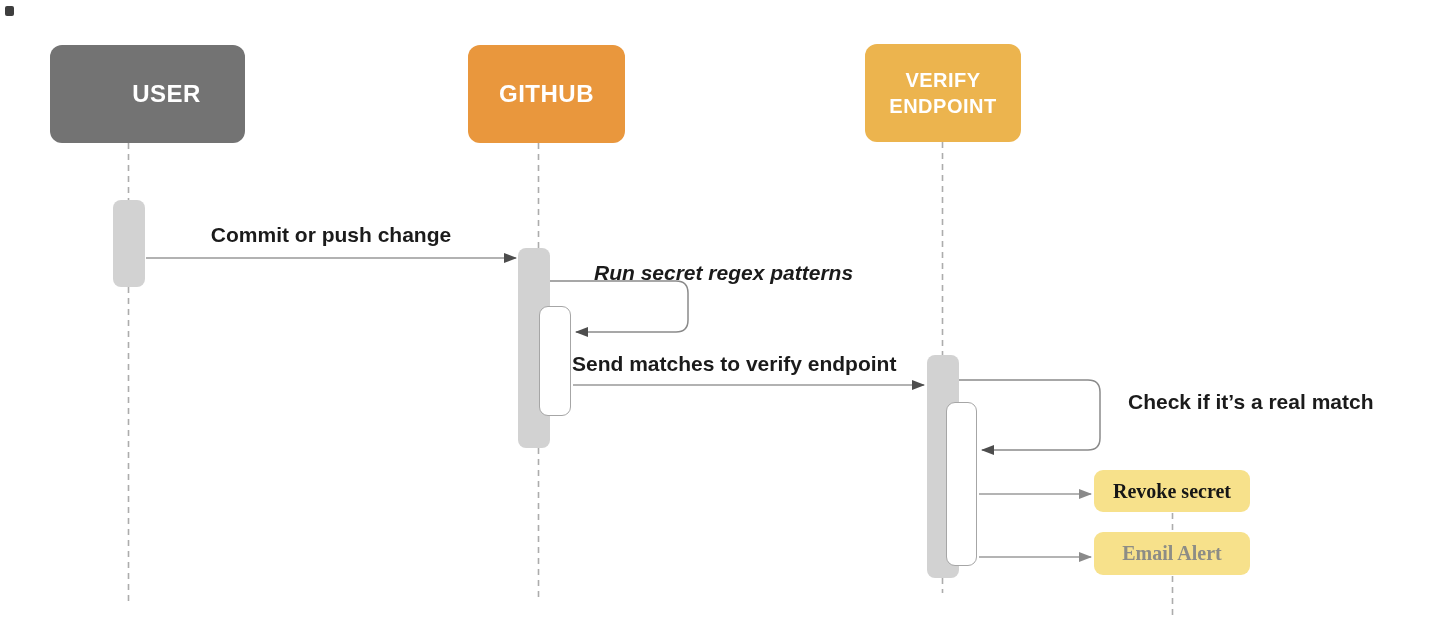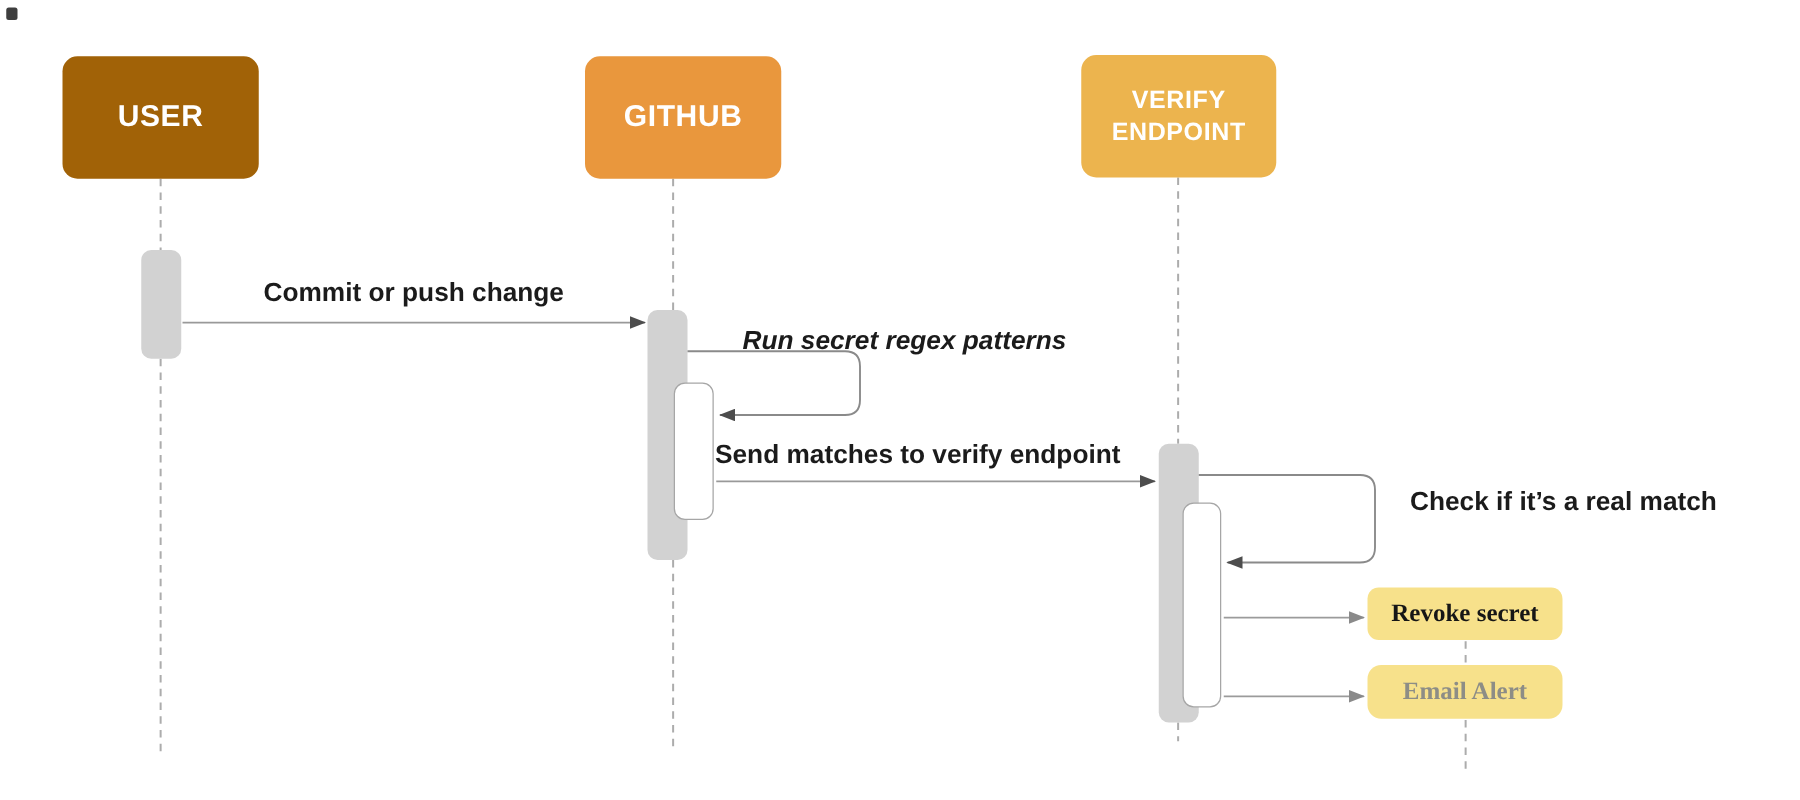--- a/index.html
+++ b/index.html
@@ -26,42 +26,42 @@
 
   .msg{position:absolute;font-weight:700;font-size:21px;color:#1B1B1B;white-space:nowrap;z-index:6;}
   #msg-commit{left:145px;top:223px;width:372px;text-align:center;}
   #msg-run{left:594px;top:261px;font-style:italic;}
   #msg-send{left:572px;top:352px;width:354px;text-align:left;}
   #msg-check{left:1128px;top:390px;}
 
   .note{position:absolute;width:156px;border-radius:9px;display:flex;align-items:center;
         justify-content:center;font-weight:700;font-size:20px;z-index:6;font-family:Liberation Serif, serif;}
   #note-revoke{left:1094px;top:470px;height:42px;}
-  #note-email{left:1094px;top:532px;height:43px;border-radius:11px;}
+  #note-email{left:1094px;top:532px;height:43px;}
 
   .arrows{z-index:5;}
   .under{z-index:1;}
 </style>
 </head>
 <body>
 
 <div id="stage">
 
   <div class="corner-mark"></div>
 
   <svg class="layer under">
     <g stroke="#ACACAC" stroke-width="1.6" stroke-dasharray="6 5" fill="none">
       <path d="M128.5 143 V200 M128.5 287 V601"></path>
       <path d="M538.5 143 V248 M538.5 448 V601"></path>
       <path d="M942.5 142 V355 M942.5 578 V593"></path>
       <path d="M1172.5 513 V531 M1172.5 576 V616"></path>
     </g>
   </svg>
 
-  <div class="actor" id="actor-user" style="background-color: #a16207;">
+  <div class="actor" id="actor-user" style="background-color: #737373; padding-left: 38px;">
     <span>USER</span>
   </div>
   <div class="actor" id="actor-github" style="background-color: rgb(233, 151, 61);">
     <span>GITHUB</span>
   </div>
   <div class="actor" id="actor-verify" style="background-color: rgb(236, 180, 78);">
     <span>VERIFY
 ENDPOINT</span>
   </div>
 

